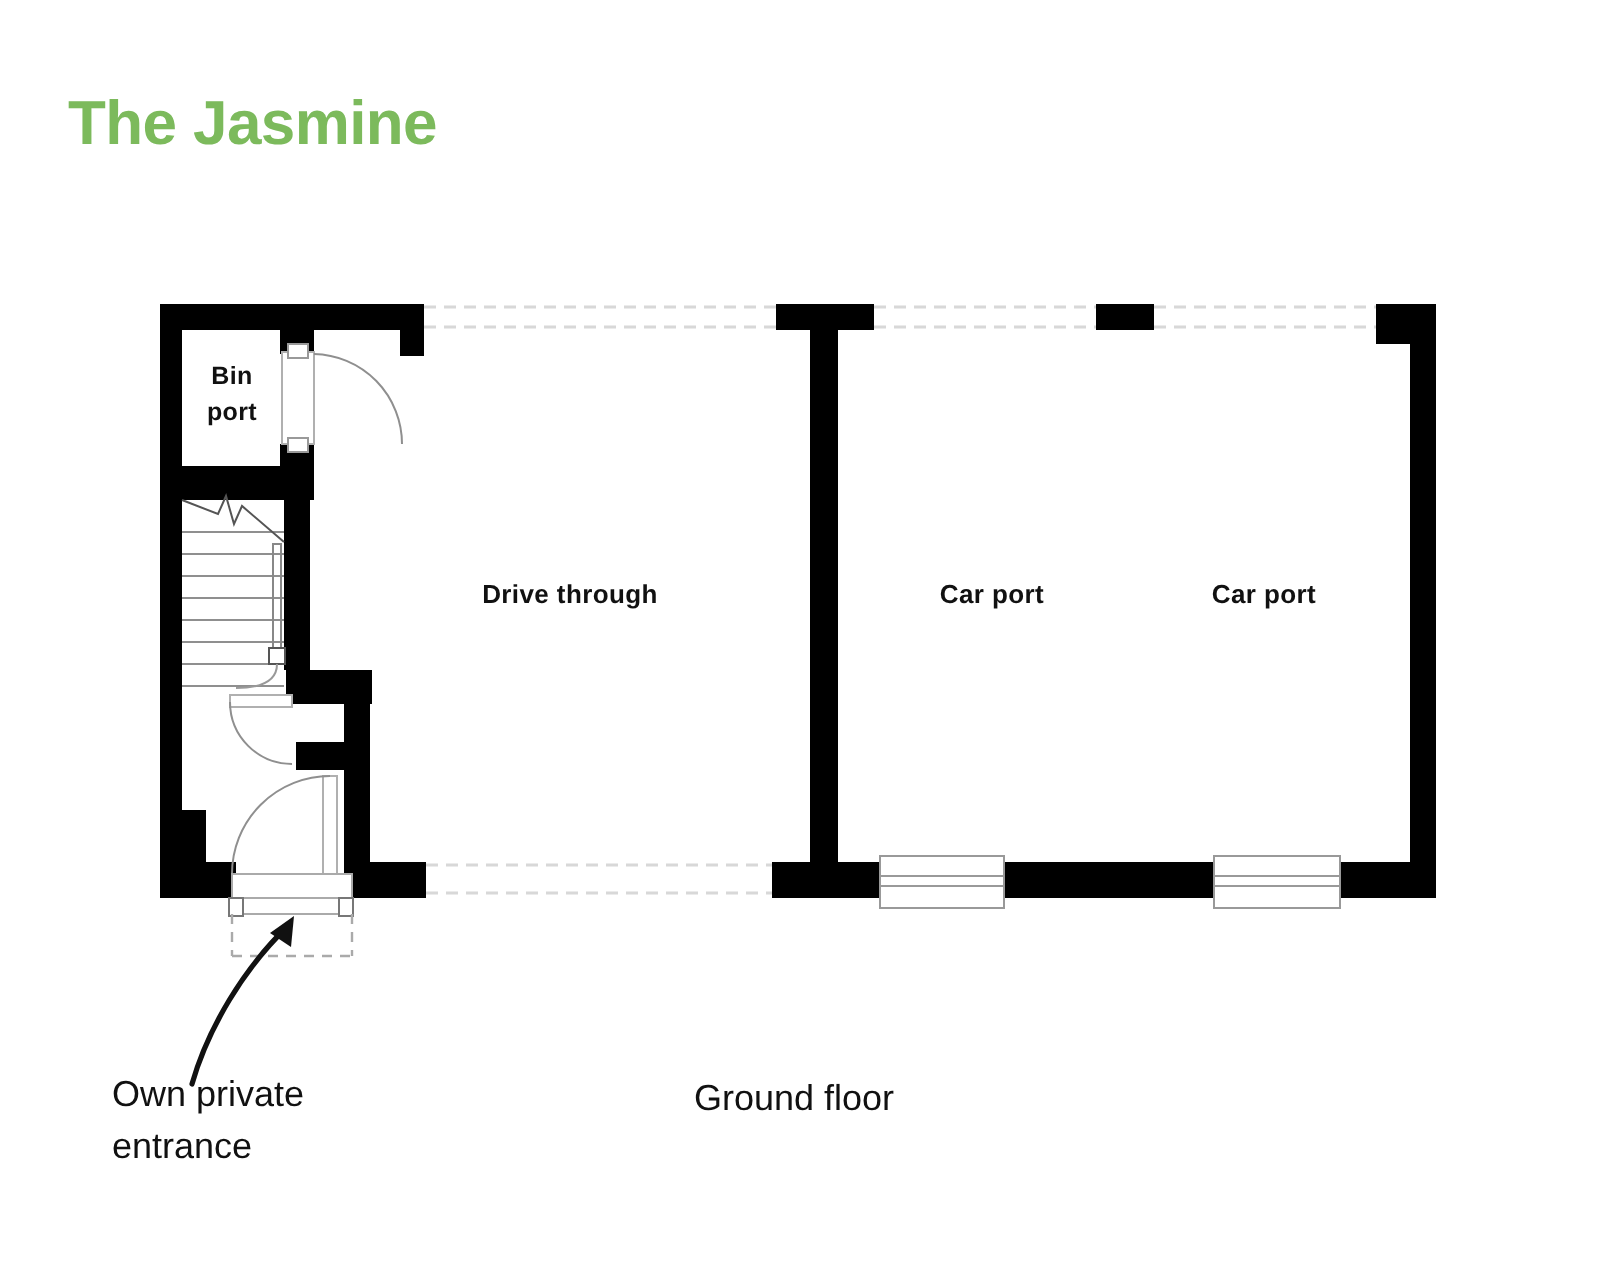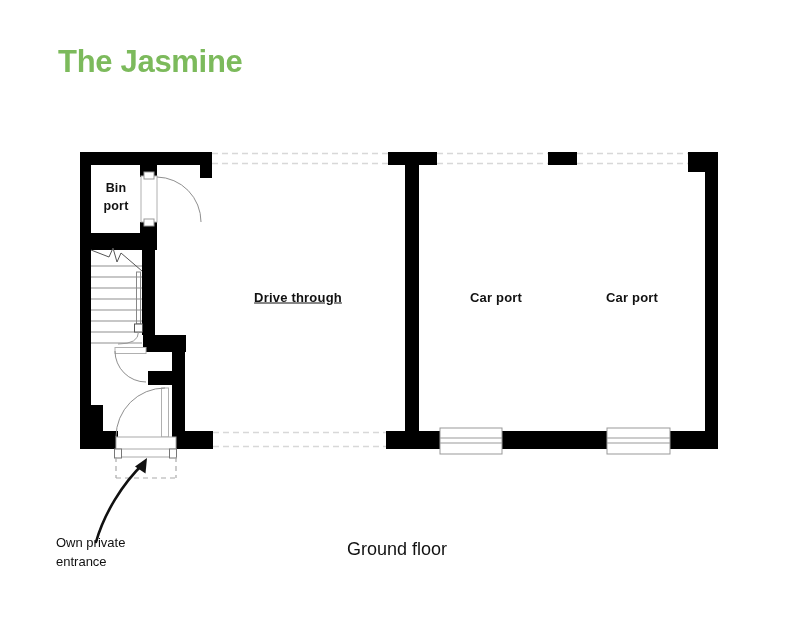--- a/index.html
+++ b/index.html
@@ -10,35 +10,35 @@
     --porch-dash:#aaaaaa;
     --text:#111111;
   }
   html,body{margin:0;padding:0;background:#ffffff;}
   .canvas{
     position:relative;width:800px;height:631px;background:#ffffff;overflow:hidden;
     font-family:"Liberation Sans", sans-serif;color:var(--text);
   }
   .page-title{
     position:absolute;left:34px;top:44px;font-size:31px;font-weight:700;
-    letter-spacing:-0.3px;color:var(--accent);margin-left:24px;
+    letter-spacing:-0.3px;color:var(--accent);
   }
   .plan-svg{position:absolute;left:0;top:0;}
   .room-label{
     position:absolute;transform:translate(-50%,-50%);
     font-size:13px;font-weight:700;letter-spacing:0.2px;text-align:center;
     white-space:nowrap;color:var(--text);
   }
   .room-label.small{font-size:12.5px;white-space:normal;width:46px;line-height:1.45;}
   .floor-caption{
     position:absolute;left:347px;top:539px;font-size:18px;font-weight:400;color:var(--text);text-align:right;
   }
   .entrance-note{
     position:absolute;left:56px;top:534px;width:100px;
-    font-size:13px;font-weight:400;line-height:1.45;color:var(--text);
+    font-size:18px;font-weight:400;line-height:1.45;color:var(--text);
   }
 </style>
 </head>
 <body>
 
 <div class="canvas">
 
   <div class="page-title">The Jasmine</div>
 
   <svg class="plan-svg" width="800" height="631" viewBox="0 0 800 631">
@@ -141,21 +141,21 @@
       </g>
     </g>
 
     <g>
       <path d="M 96 542 C 104 514 122 484 144 463" fill="none" stroke="#111" stroke-width="2.6" stroke-linecap="round"></path>
       <path d="M 147 458 L 145.5 473.5 L 135 466.5 Z" fill="#111"></path>
     </g>
   </svg>
 
   <div class="room-label small" style="left:116px;top:197px;">Bin port</div>
-  <div class="room-label" style="left:298px;top:297px;text-decoration:underline;">Drive through</div>
+  <div class="room-label" style="left:285px;top:297px;">Drive through</div>
   <div class="room-label" style="left:496px;top:297px;">Car port</div>
   <div class="room-label" style="left:632px;top:297px;">Car port</div>
 
   <div class="floor-caption">Ground floor</div>
 
   <div class="entrance-note">Own private entrance</div>
 
 </div>
 
 </body></html>

